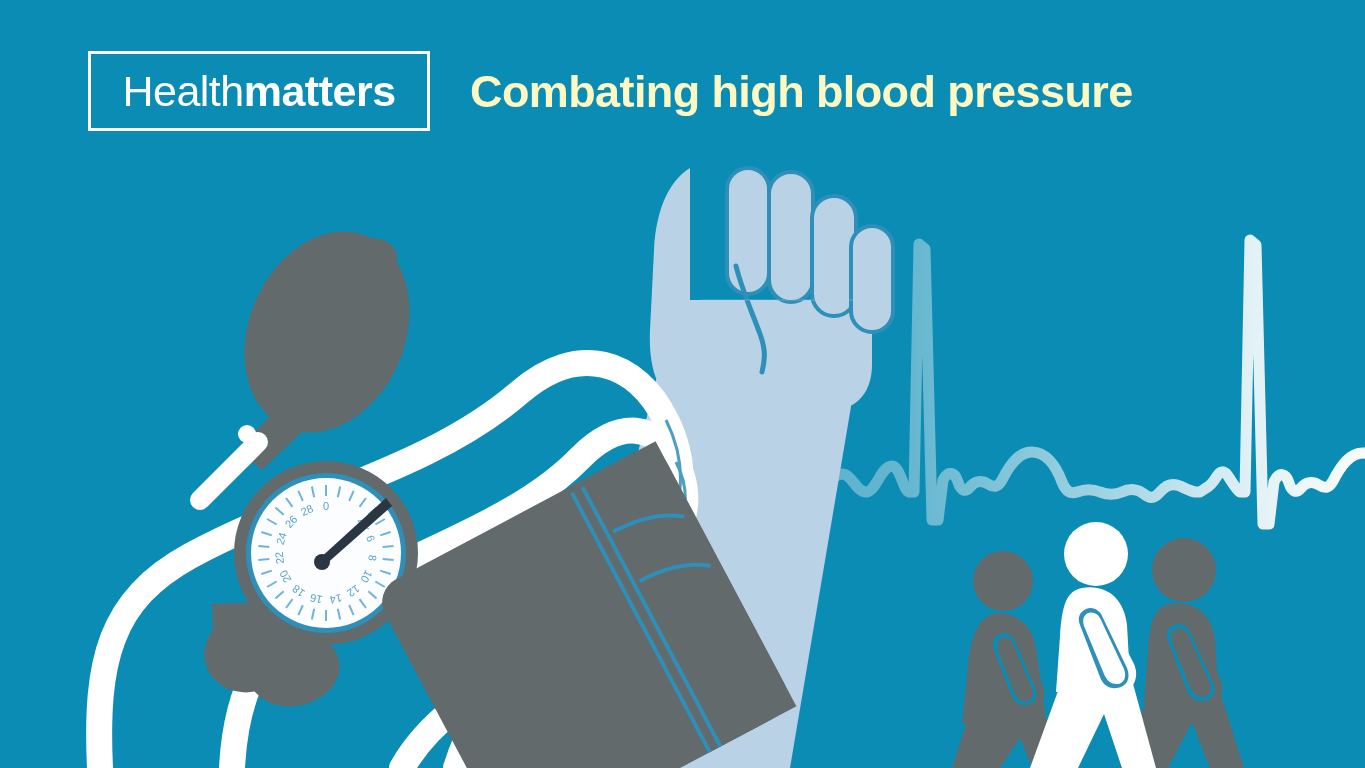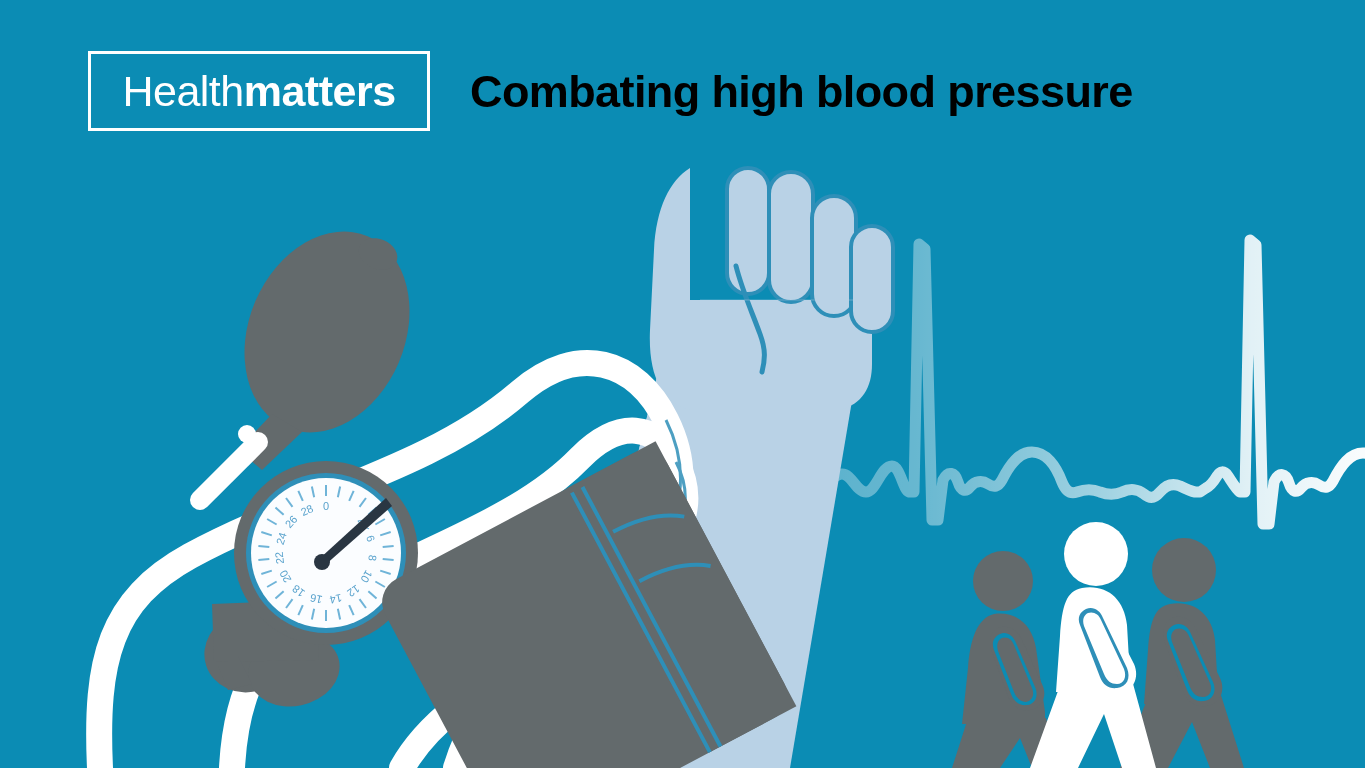--- a/index.html
+++ b/index.html
@@ -49,21 +49,21 @@
     white-space: nowrap;
     line-height: 1;
   }
   #logo-text .light { font-weight: 300; }
   #logo-text .bold  { font-weight: 700; }
 
   #page-title {
     position: absolute;
     left: 470px;
     top: 60px;
-    color: #000000;
+    color: #fef9c3;
     font-size: 45px;
     font-weight: 700;
     letter-spacing: -0.6px;
     white-space: nowrap;
     line-height: 1.4;
   }
 </style>
 </head>
 <body>
 

